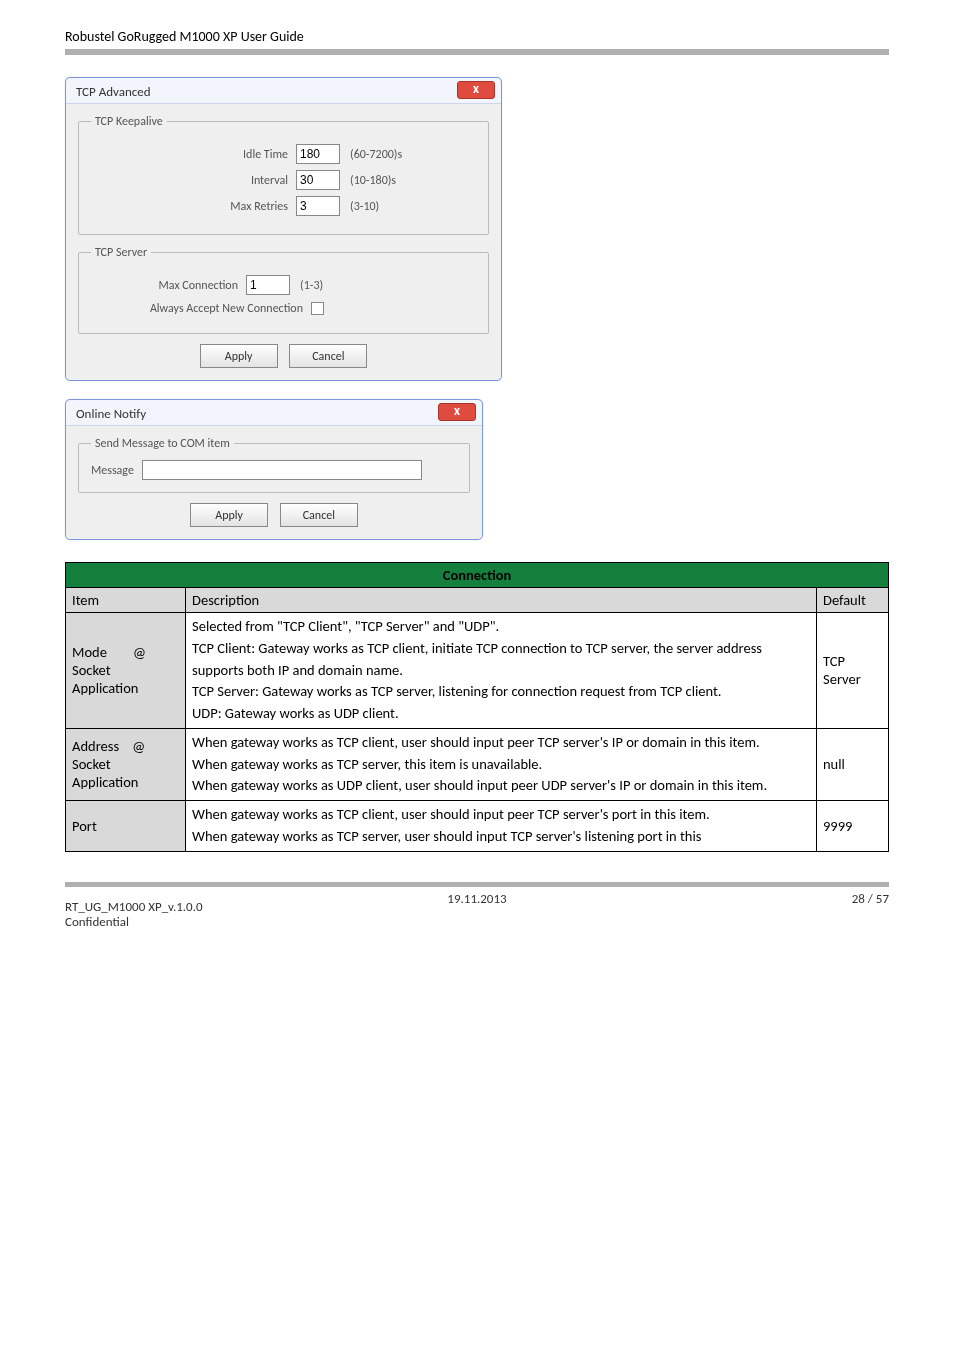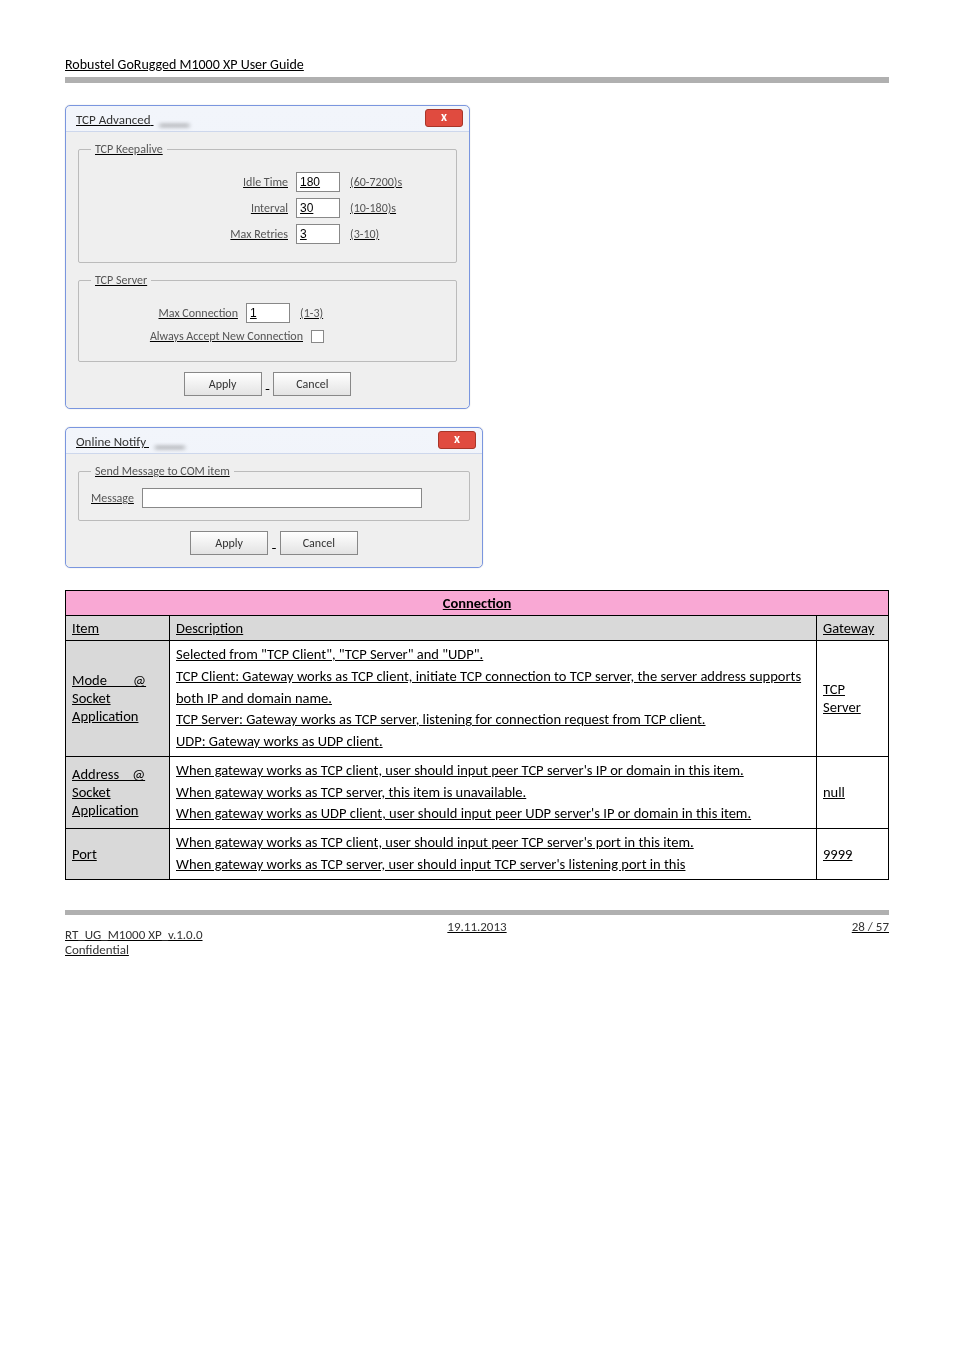--- a/index.html
+++ b/index.html
@@ -1,20 +1,20 @@
 <!DOCTYPE html>
 <html><head>
 <meta charset="utf-8">
 <style>
   * { box-sizing: border-box; margin: 0; padding: 0; }
   body { font-family: Calibri, Arial, sans-serif; background: #fff; color: #000; width: 954px; }
-  .page { padding: 56px 65px 30px 65px; text-decoration: underline; }
+  .page { padding: 28px 65px 30px 65px; }
   .header-line { font-size: 14px; color: #000; margin-bottom: 4px; }
   .header-bar { height: 6px; background: #b0b0b0; margin-bottom: 22px; }
-  .dialog { border: 1px solid #7a96df; border-radius: 5px; background: linear-gradient(#f2f5fb,#eef2f9); width: 405px; position: relative; margin-bottom: 18px; box-shadow: 0 0 1px rgba(0,0,0,0.3); }
+  .dialog { border: 1px solid #7a96df; border-radius: 5px; background: linear-gradient(#f2f5fb,#eef2f9); width: 437px; position: relative; margin-bottom: 18px; box-shadow: 0 0 1px rgba(0,0,0,0.3); }
   .dialog-title { padding: 6px 10px 4px 10px; font-size: 13px; color: #333; border-bottom: 1px solid #cdd7ec; position: relative; }
   .dialog-title .blur { filter: blur(2px); color: #999; margin-left: 6px; font-size: 12px; }
   .close-btn { position: absolute; right: 6px; top: 3px; width: 38px; height: 18px; background: #e04b3f; border: 1px solid #a83528; border-radius: 3px; color: #fff; text-align: center; font-size: 13px; line-height: 14px; font-weight: bold; }
   .dialog-body { padding: 10px 12px 12px 12px; background: #efefef; border-radius: 0 0 5px 5px; }
   fieldset { border: 1px solid #bbb; border-radius: 2px; margin-bottom: 10px; padding: 10px 12px 12px 12px; }
   legend { font-size: 12px; color: #555; padding: 0 4px; }
   .row { display: flex; align-items: center; margin: 6px 0; font-size: 12px; color: #555; }
   .row .lbl { flex: 0 0 205px; text-align: right; padding-right: 8px; }
   .row .lbl-short { flex: 0 0 155px; text-align: right; padding-right: 8px; }
   .row .lbl-med { flex: 0 0 220px; text-align: right; padding-right: 8px; }
@@ -23,23 +23,23 @@
   .chk { width: 13px; height: 13px; border: 1px solid #888; display: inline-block; background: #fff; }
   .btn-row { text-align: center; margin-top: 6px; }
   .btn { display: inline-block; min-width: 78px; height: 24px; border: 1px solid #888; background: linear-gradient(#fff,#e3e3e3); font-size: 12px; color: #333; border-radius: 0; margin: 0 4px; vertical-align: middle; line-height: 22px; text-align: center; }
   select.dd { width: 56px; height: 20px; border: 1px solid #888; background: #eee; font-size: 12px; color: #888; }
   .msg-input { width: 280px; height: 20px; border: 1px solid #888; background: #fff; }
   .msg-row { display: flex; align-items: center; font-size: 12px; color: #555; }
   .msg-row .ml { margin-right: 8px; }
   
   table.conn { width: 100%; border-collapse: collapse; font-size: 14.5px; margin-top: 22px; }
   table.conn th, table.conn td { border: 1px solid #000; padding: 3px 6px; vertical-align: top; text-align: left; }
-  table.conn .head-row td, table.conn .head-row th { background: #f9a8d4; font-weight: bold; text-align: center; margin-top: 32px; }
+  table.conn .head-row td, table.conn .head-row th { background: #15803d; font-weight: bold; text-align: center; margin-top: 32px; }
   table.conn .sub-row td, table.conn .sub-row th { background: #d9d9d9; font-weight: normal; }
-  .col-item { width: 104px; background: #d9d9d9; vertical-align: middle !important; }
+  .col-item { width: 120px; background: #d9d9d9; vertical-align: middle !important; }
   .col-def { width: 72px; vertical-align: middle !important; }
   .desc { line-height: 1.5; }
   
   .footer { margin-top: 30px; }
   .footer-bar { height: 5px; background: #b0b0b0; margin-bottom: 4px; }
   .footer-row { display: flex; font-size: 13px; color: #333; }
   .footer-row .l { flex: 1; margin-top: 8px; }
   .footer-row .c { flex: 1; text-align: center; }
   .footer-row .r { flex: 1; text-align: right; }
 </style>
@@ -117,21 +117,21 @@
   </div>
 
   <table class="conn">
     <tbody>
         <tr class="head-row">
       <td colspan="3">Connection</td>
     </tr>
     <tr class="sub-row">
       <td>Item</td>
       <td>Description</td>
-      <td>Gateway</td>
+      <td>Default</td>
     </tr>
     <tr>
       <td class="col-item">Mode&nbsp;&nbsp;&nbsp;&nbsp;&nbsp;&nbsp;&nbsp;&nbsp;@ Socket Application</td>
       <td class="desc">Selected from "TCP Client", "TCP Server" and "UDP".<br>TCP Client: Gateway works as TCP client, initiate TCP connection to TCP server, the server address supports both IP and domain name.<br>TCP Server: Gateway works as TCP server, listening for connection request from TCP client.<br>UDP: Gateway works as UDP client.</td>
       <td class="col-def">TCP Server</td>
     </tr>
     <tr>
       <td class="col-item">Address&nbsp;&nbsp;&nbsp;&nbsp;@ Socket Application</td>
       <td class="desc">When gateway works as TCP client, user should input peer TCP server's IP or domain in this item.<br>When gateway works as TCP server, this item is unavailable.<br>When gateway works as UDP client, user should input peer UDP server's IP or domain in this item.</td>
       <td class="col-def">null</td>

